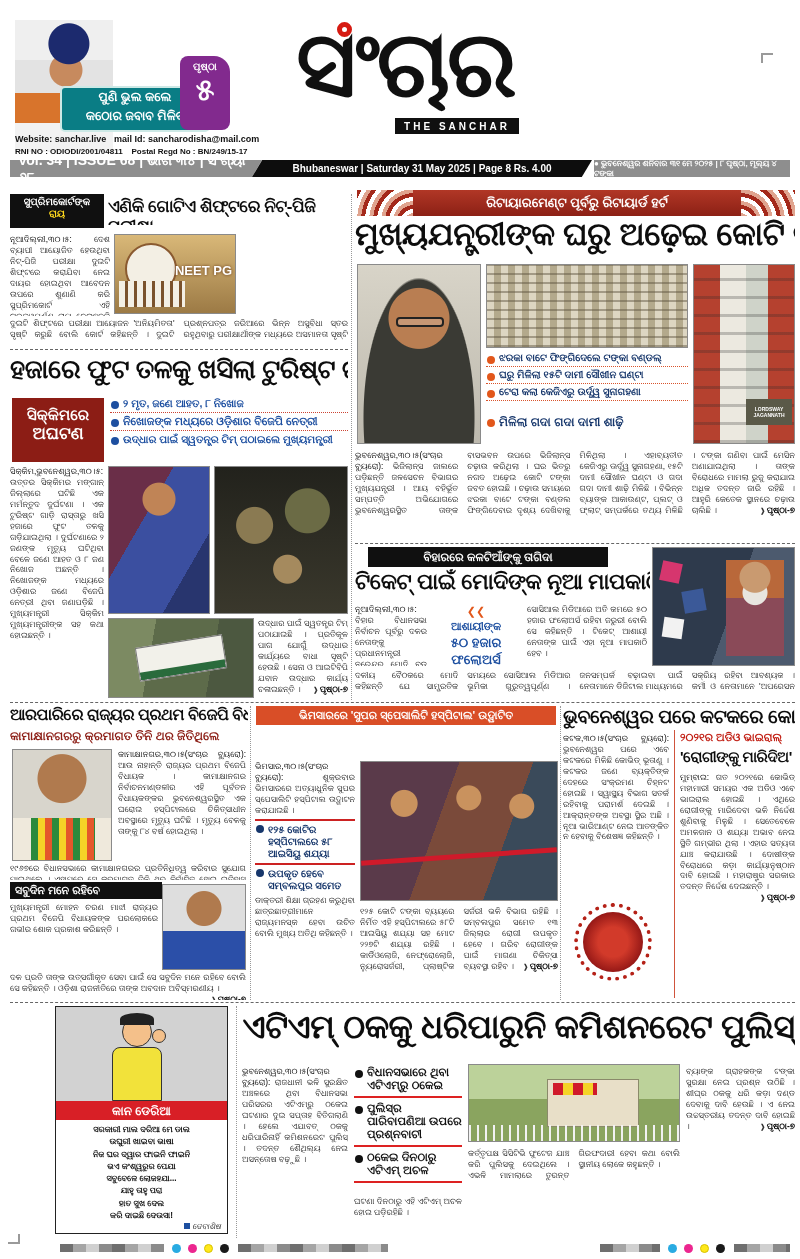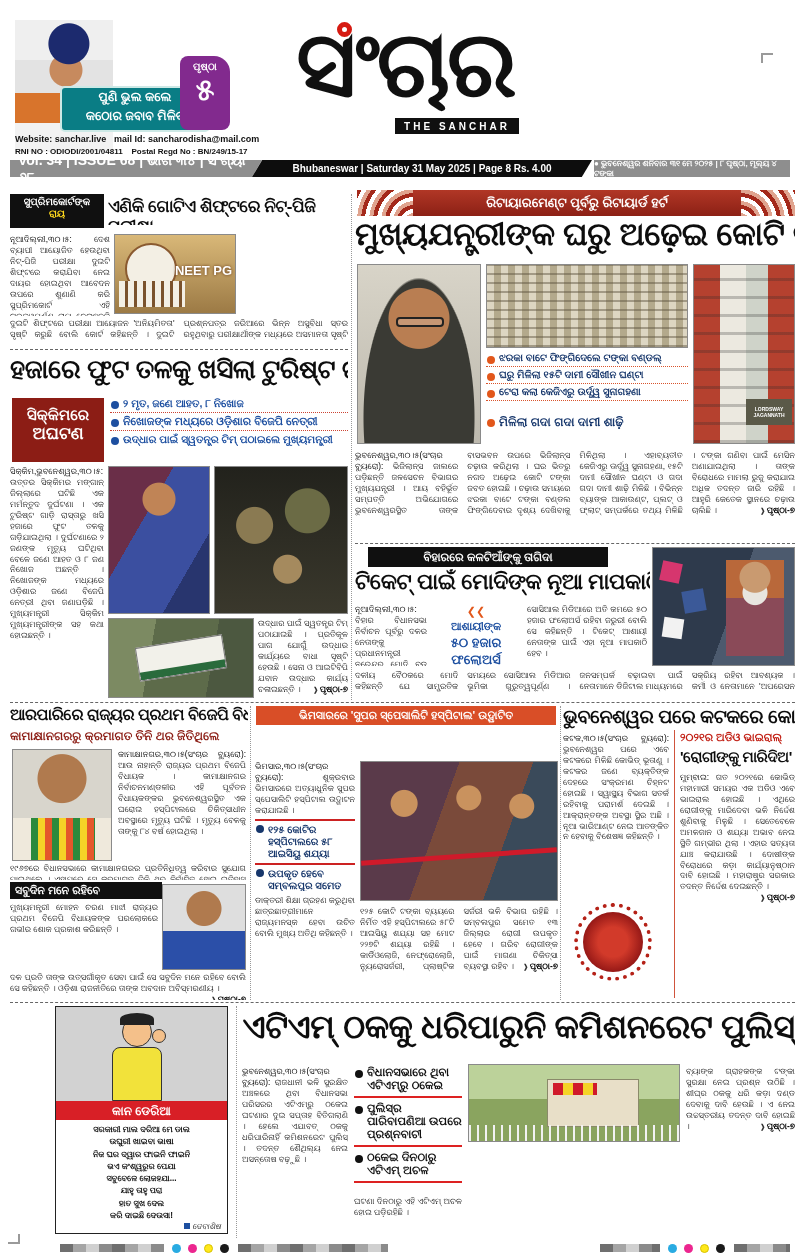--- a/index.html
+++ b/index.html
@@ -311,20 +311,23 @@
     <div class="bullet-row b-black" style="font-size:11.5px;font-weight:bold;color:#111;border-bottom:2px solid #dd2222;padding-bottom:4px">ଠକେଇ ଦିନଠାରୁ ଏଟିଏମ୍ ଅଚଳ</div>
   </div>
   <div class="abs body-text" style="left:354px;top:1196px;width:108px;height:42px">
     <span>ଘଟଣା ଦିନଠାରୁ ଏହି ଏଟିଏମ୍ ଅଚଳ ହୋଇ ପଡ଼ିରହିଛି ।</span>
   </div>
   <div class="photo" style="left:468px;top:1064px;width:212px;height:78px;background:linear-gradient(#bcd29a 0 45%,#8aa45f 45%)">
     <div style="position:absolute;left:78px;top:14px;width:92px;height:48px;background:#e8dfc8;border:1px solid #8a8a6a"></div>
     <div style="position:absolute;left:84px;top:18px;width:44px;height:12px;background:repeating-linear-gradient(90deg,#d01a2a 0 10px,#f5d327 10px 20px)"></div>
     <div style="position:absolute;left:0;bottom:0;width:100%;height:16px;background:repeating-linear-gradient(90deg,#f2f2f2 0 2px,transparent 2px 8px)"></div>
   </div>
+  <div class="abs body-text cols2" style="left:468px;top:1148px;width:212px;height:90px">
+    <span>କର୍ତ୍ତୃପକ୍ଷ ସିସିଟିଭି ଫୁଟେଜ ଯାଞ୍ଚ କରି ପୁଲିସକୁ ଦେଇଥିଲେ । ଏଭଳି ମାମଲାରେ ତୁରନ୍ତ ଗିରଫଦାରୀ ହେବା କଥା ବୋଲି ସ୍ଥାନୀୟ ଲୋକେ କହୁଛନ୍ତି ।</span>
+  </div>
   <div class="abs body-text" style="left:686px;top:1066px;width:109px;height:172px">
     <span>ବ୍ୟାଙ୍କ ଗ୍ରାହକଙ୍କ ଟଙ୍କା ସୁରକ୍ଷା ନେଇ ପ୍ରଶ୍ନ ଉଠିଛି । ଶୀଘ୍ର ଠକକୁ ଧରି କଡ଼ା ଦଣ୍ଡ ଦେବାକୁ ଦାବି ହେଉଛି । ଏ ନେଇ ଉଚ୍ଚସ୍ତରୀୟ ତଦନ୍ତ ଦାବି ହୋଇଛି ।</span> <span class="jump">ପୃଷ୍ଠା-୭</span>
   </div>
 
   <div class="strip" style="left:60px;top:1244px;width:104px"></div>
   <div class="regdot" style="left:172px;top:1244px;background:#29abe2"></div>
   <div class="regdot" style="left:188px;top:1244px;background:#ec268f"></div>
   <div class="regdot" style="left:204px;top:1244px;background:#ffe81a;border:1px solid #d8c200"></div>
   <div class="regdot" style="left:220px;top:1244px;background:#1a1a1a"></div>
   <div class="strip" style="left:238px;top:1244px;width:150px"></div>

